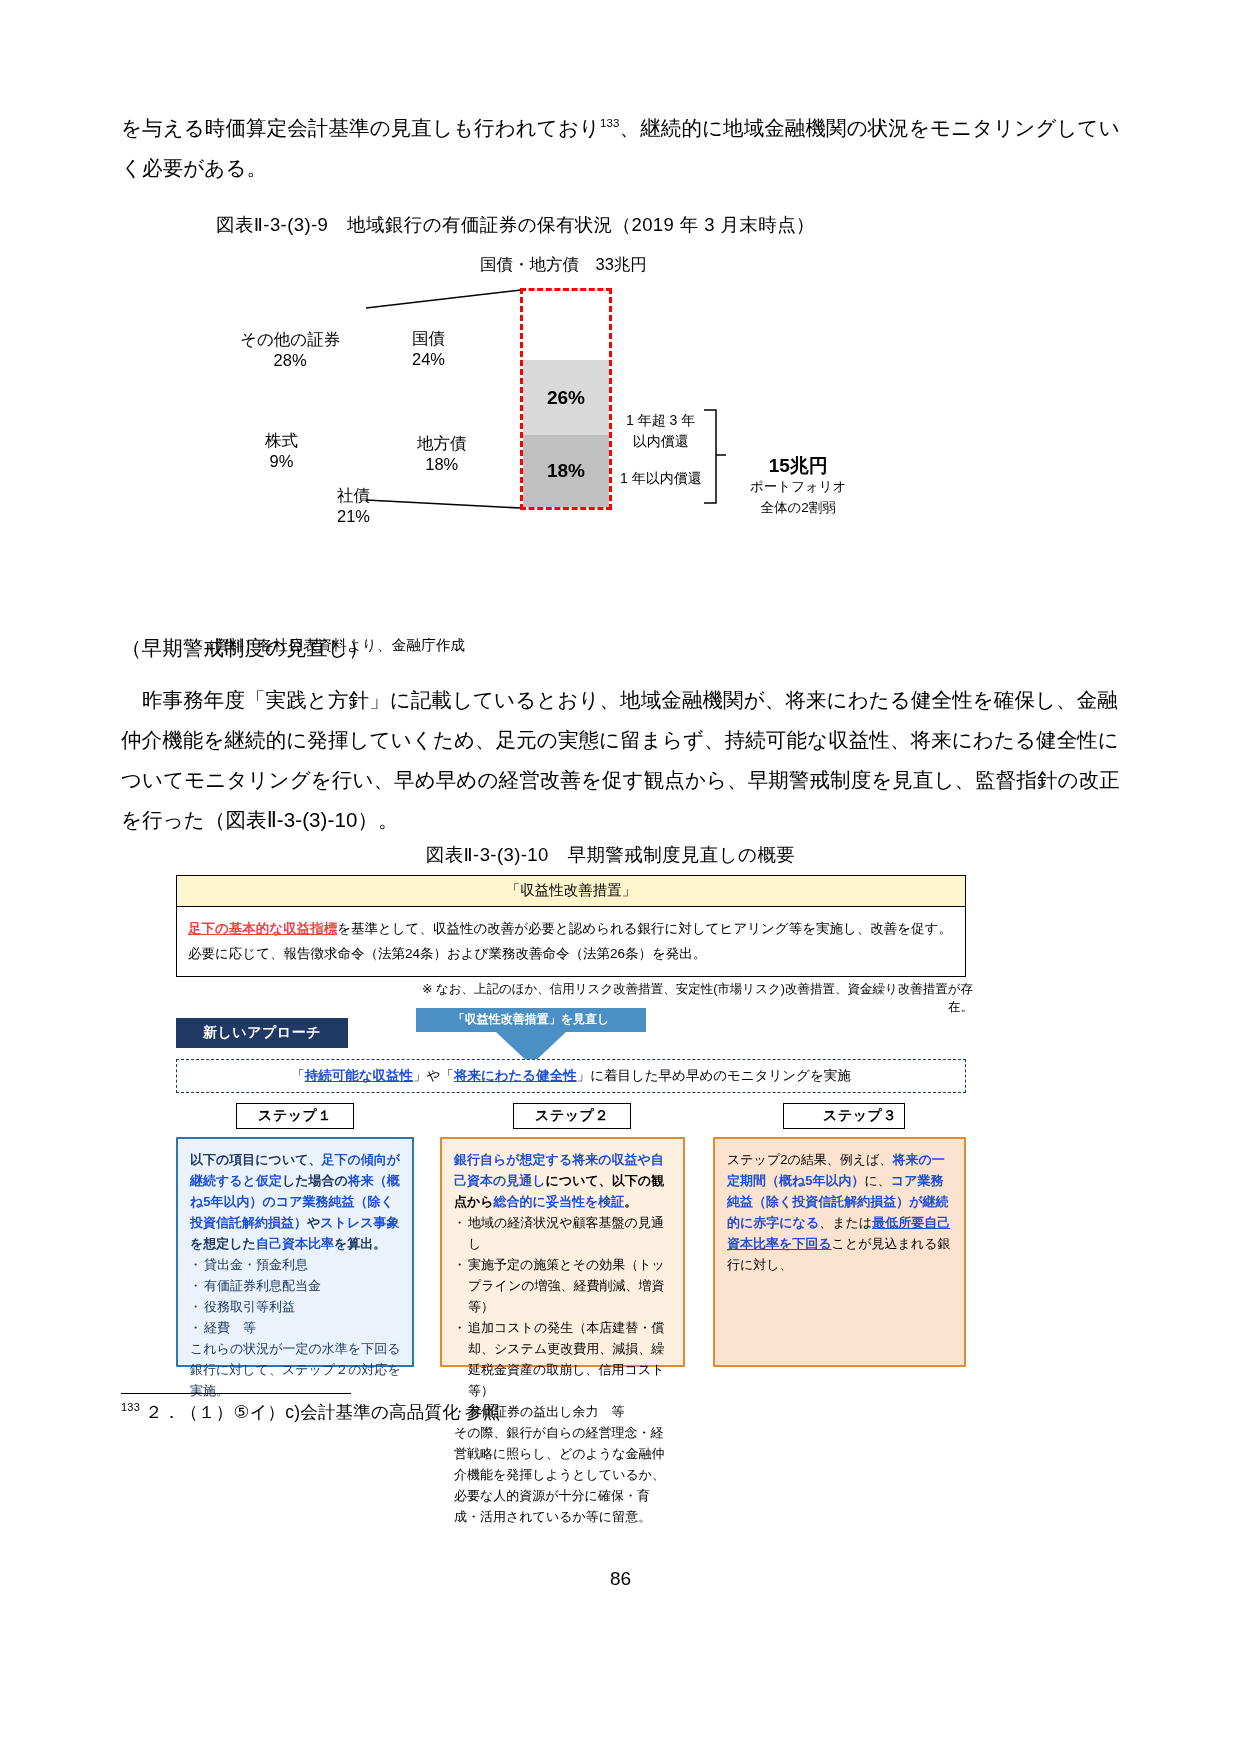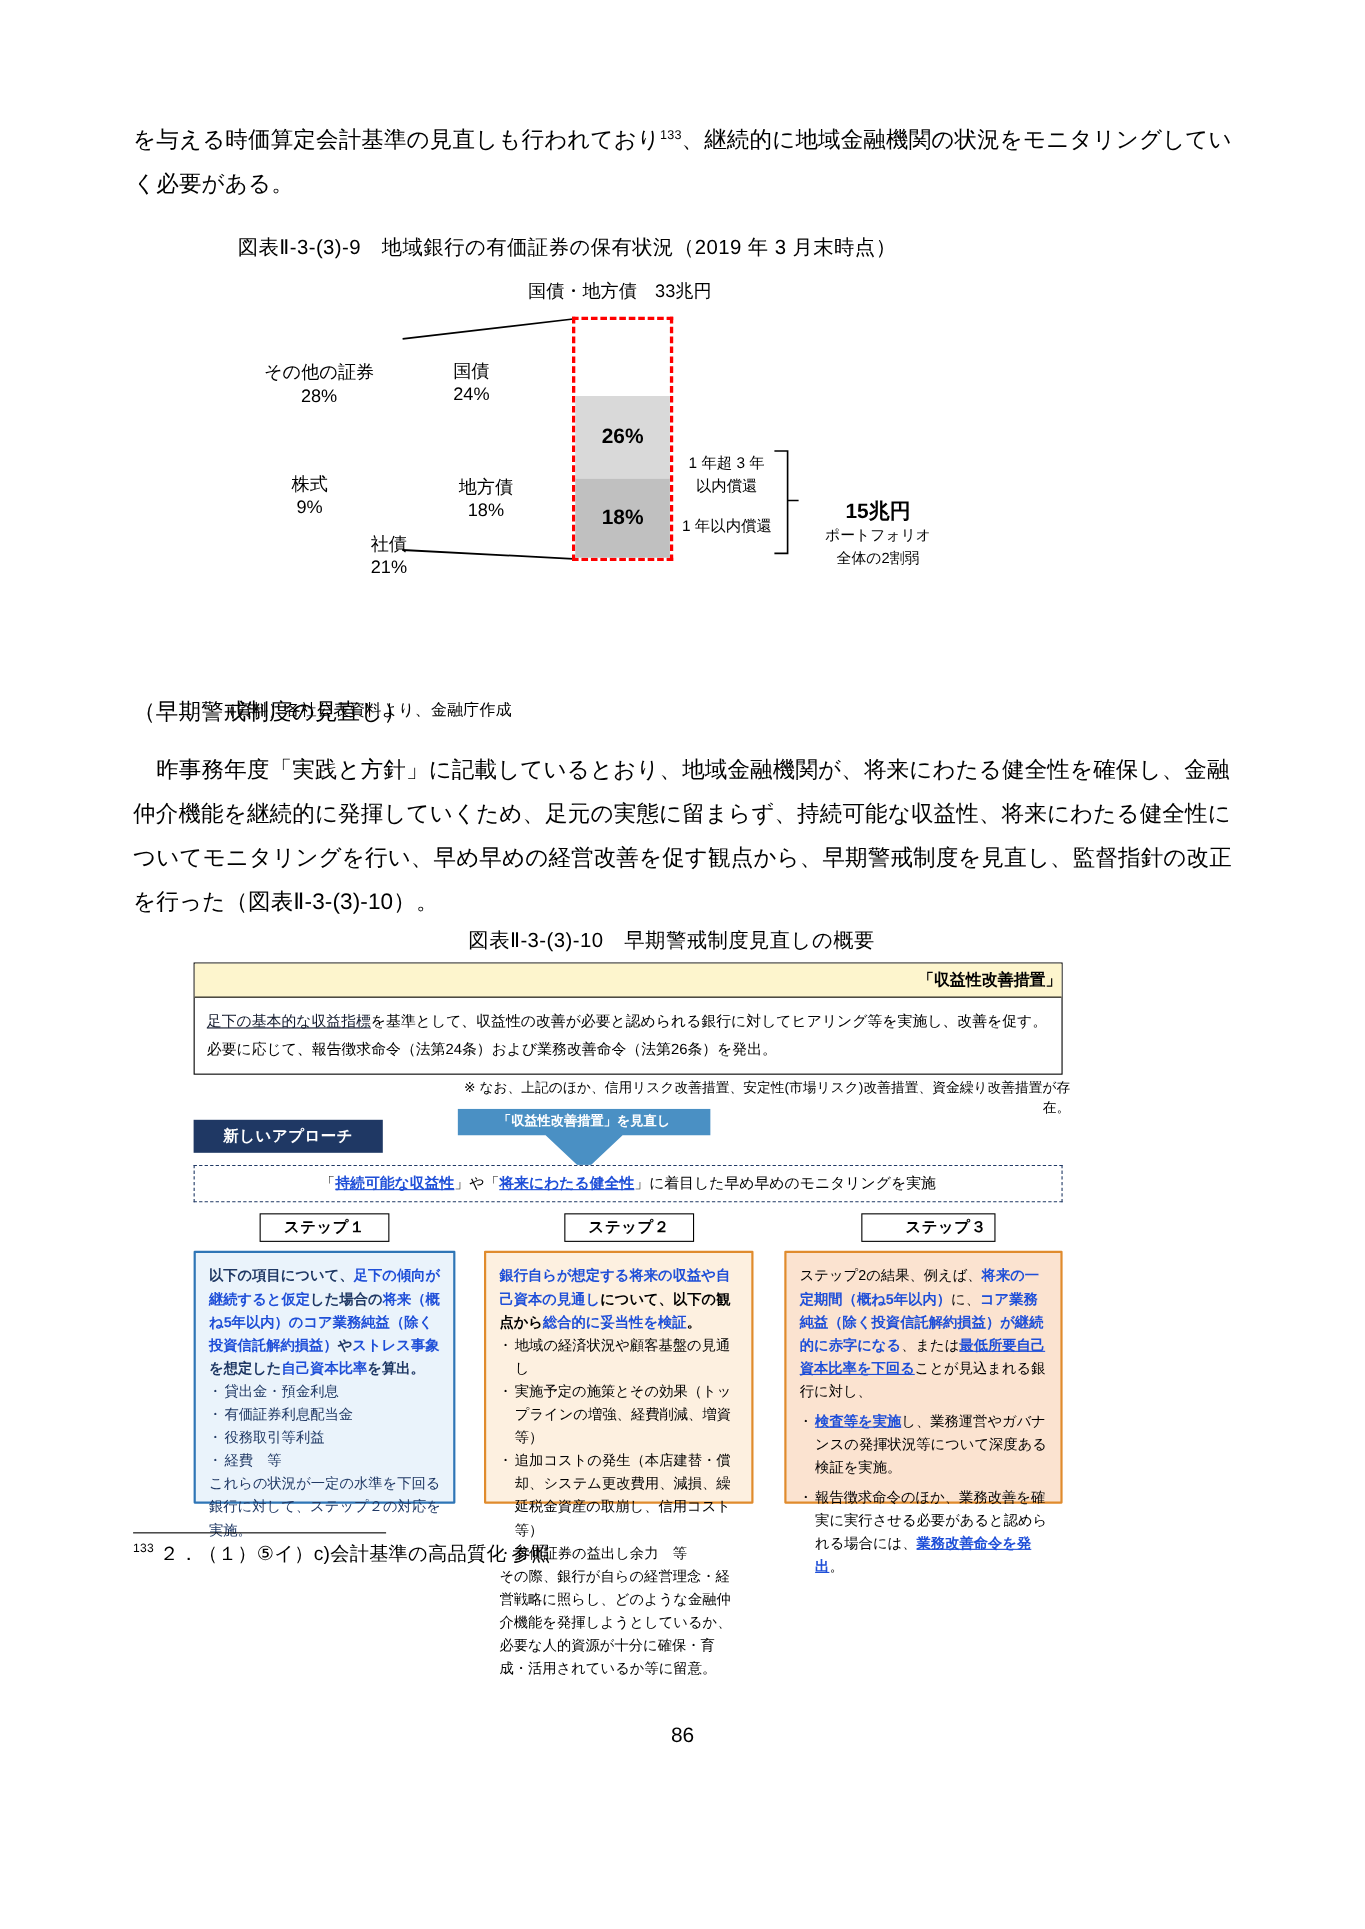--- a/index.html
+++ b/index.html
@@ -99,24 +99,24 @@
   }
   #fig10-title .inner { display: inline-block; transform: translateX(-10px); }
 
   #fig10 {
     position: absolute; left: 168px; top: 875px; width: 805px; height: 500px;
   }
 
   .yellow-box { border: 1px solid #000; background: #ffffff; }
   .yellow-head {
     background: #fdf5cd; border-bottom: 1px solid #000;
-    text-align: right; font-weight: bold; font-size: 14.5px; padding: 5px 0 6px;
+    text-align: center; font-weight: normal; font-size: 14.5px; padding: 5px 0 6px;
   }
   .yellow-body { padding: 9px 11px 10px; font-size: 13.5px; line-height: 25px; }
-  .ul-blue { color: #0f172a; font-weight: normal; text-decoration: underline; }
+  .ul-blue { color: #ef4444; font-weight: bold; text-decoration: underline; }
 
   #note-star {
     position: absolute; left: 230px; top: 105px; width: 575px;
     font-size: 12.5px; text-align: right; line-height: 18px;
   }
 
   
   #arrow-wrap { position: absolute; left: 248px; top: 133px; width: 230px; height: 57px; }
   #arrow-shape {
     position: absolute; left: 0; top: 0; width: 230px; height: 57px;
@@ -311,24 +311,20 @@
         <li>地域の経済状況や顧客基盤の見通し</li>
         <li>実施予定の施策とその効果（トップラインの増強、経費削減、増資等）</li>
         <li>追加コストの発生（本店建替・償却、システム更改費用、減損、繰延税金資産の取崩し、信用コスト等）</li>
         <li>有価証券の益出し余力　等</li>
       </ul>
       <div>その際、銀行が自らの経営理念・経営戦略に照らし、どのような金融仲介機能を発揮しようとしているか、必要な人的資源が十分に確保・育成・活用されているか等に留意。</div>
     </div>
 
     <div class="step-box" id="step3-box">
       <div><span>ステップ2の結果、例えば、</span><span class="bl">将来の一定期間（概ね5年以内）</span><span>に、</span><span class="bl">コア業務純益（除く投資信託解約損益）が継続的に赤字になる</span><span>、または</span><span class="bl-u">最低所要自己資本比率を下回る</span><span>ことが見込まれる銀行に対し、</span></div>
-      <ul class="bullets" style="margin-top:6px">
-        <li><span class="bl-u">検査等を実施</span><span>し、業務運営やガバナンスの発揮状況等について深度ある検証を実施。</span></li>
-        <li style="margin-top:6px"><span>報告徴求命令のほか、業務改善を確実に実行させる必要があると認められる場合には、</span><span class="bl-u">業務改善命令を発出</span><span>。</span></li>
-      </ul>
     </div>
   </div>
 
   <div id="footnote-rule"></div>
   <div id="footnote">
     <sup>133</sup>
     <span>２．（１）⑤イ）c)会計基準の高品質化 参照</span>
   </div>
 
   <div id="page-number">86</div>

